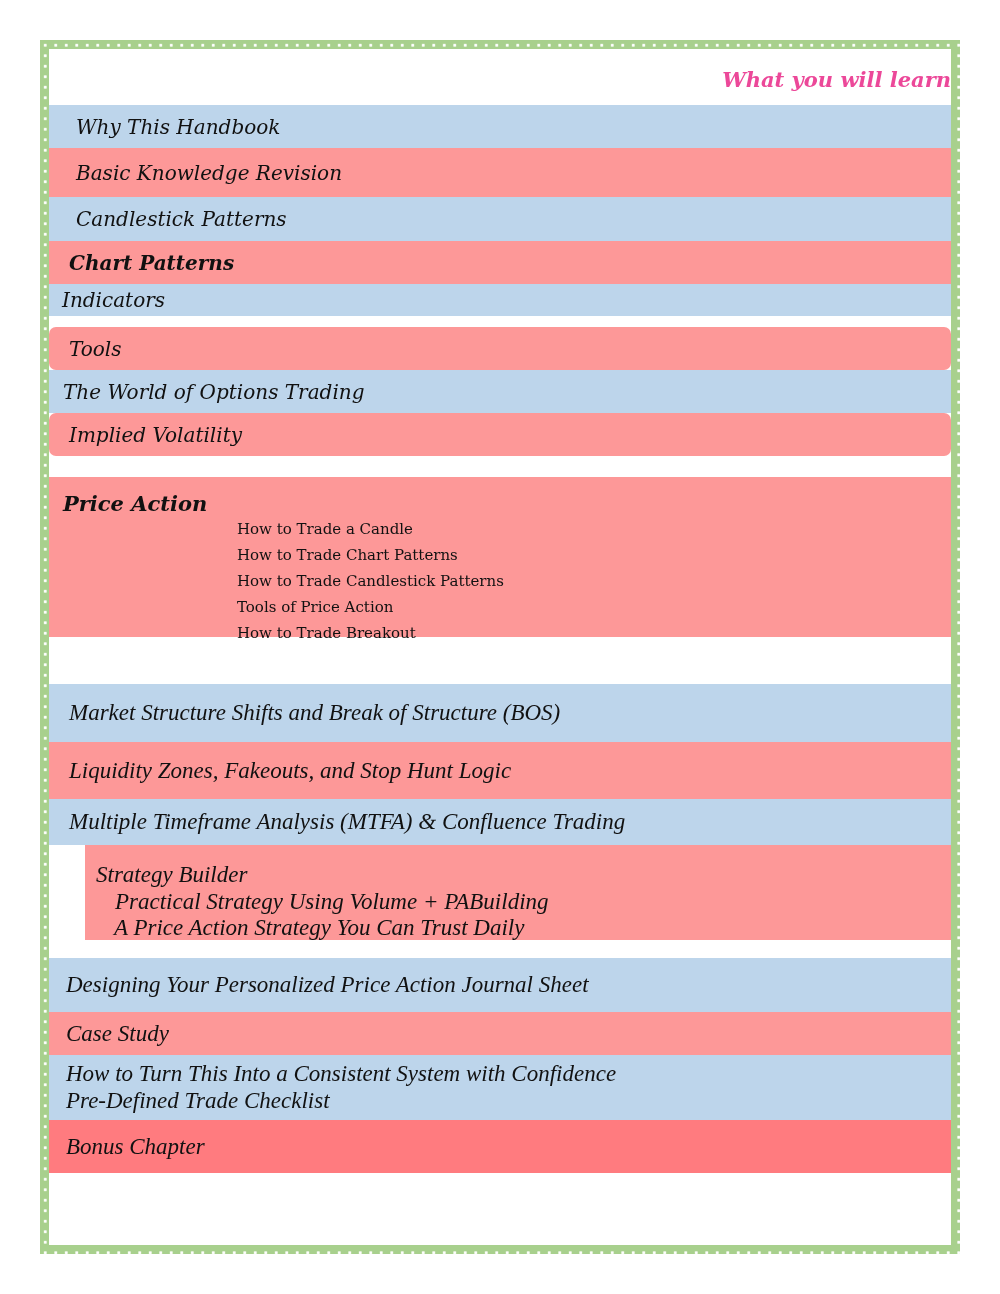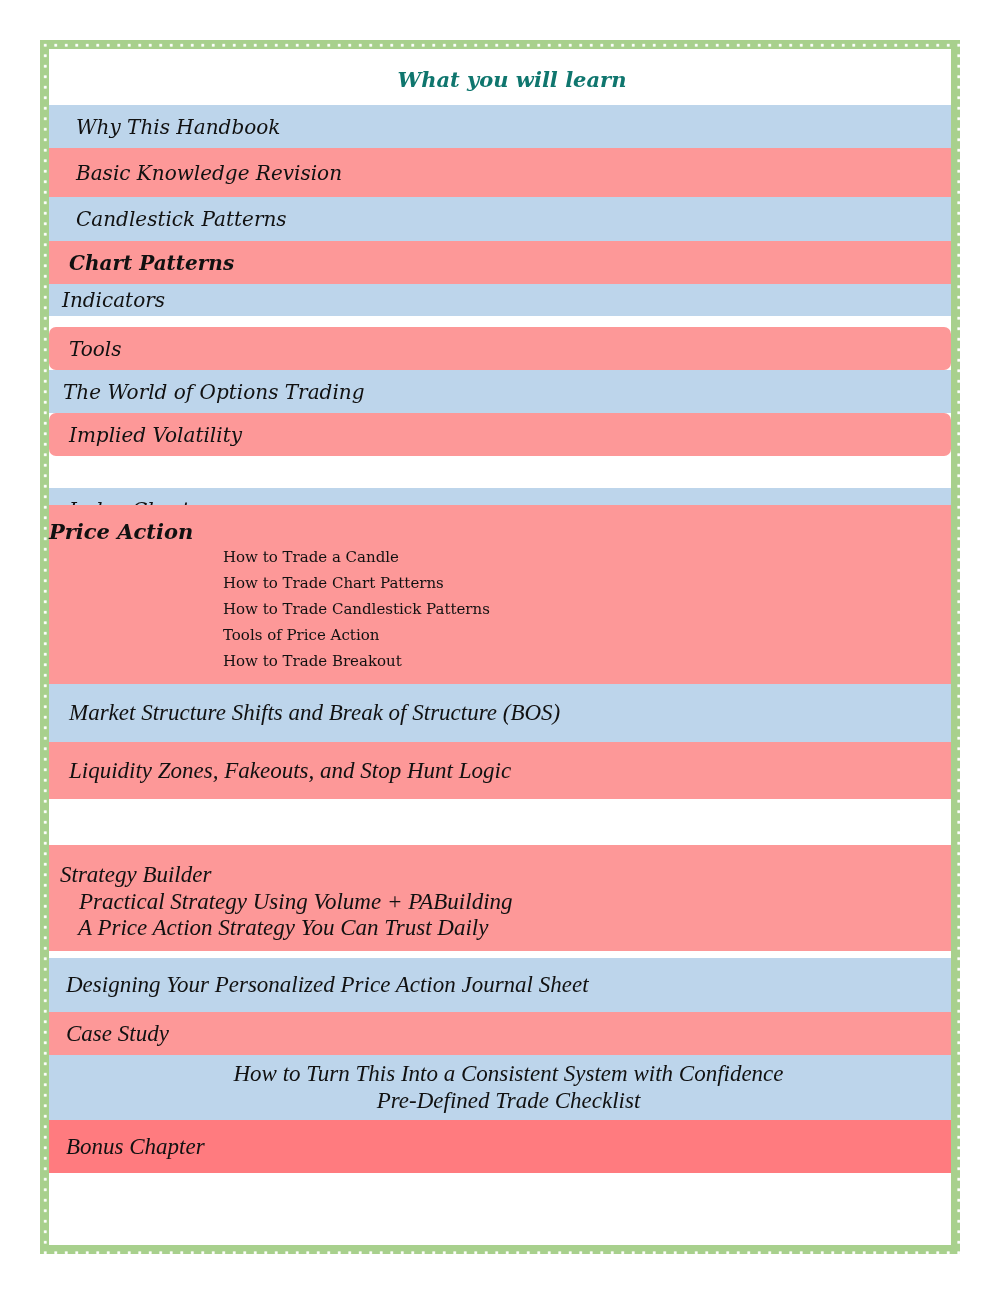--- a/index.html
+++ b/index.html
@@ -13,31 +13,31 @@
       content: ""; position: absolute; inset: 0;
       background-image: radial-gradient(circle, #ffffff 1.3px, transparent 1.6px);
       background-size: 10.5px 10.5px;
       background-position: 0 0;
       pointer-events: none;
     }
     .inner {
       position: relative; width: 100%; height: 100%; background: #ffffff; z-index: 1;
     }
     .title {
-      position: absolute; left: 0; right: 0; top: 18px; text-align: center;
+      position: absolute; left: 0; right: 0; top: 18px; text-align: right;
       font-family: "DejaVu Serif", serif; font-style: italic; font-weight: bold;
-      font-size: 21px; color: #0f766e; padding-left: 24px;
+      font-size: 21px; color: #ec4899; padding-left: 24px;
     }
     .row {
       position: absolute; left: 0; right: 0;
       font-family: "Liberation Serif", serif; font-style: italic;
       font-size: 23px; color: #111; box-sizing: border-box;
       display: flex; align-items: center;
     }
-    .blue { background: #bdd5eb; text-align: center; }
+    .blue { background: #bdd5eb; }
     .red { background: #fd9898; }
     .red2 { background: #ff7b7f; }
     .dv { font-family: "DejaVu Serif", serif; font-size: 20px; }
     .sub { font-style: normal; font-family: "DejaVu Serif", serif; font-size: 15px; line-height: 26px; }
     .ml { line-height: 26.5px; }
   </style>
 </head>
 <body>
 
 <div class="frame">
@@ -66,39 +66,42 @@
     <div class="row blue dv" style="top:321px;height:43px;padding-left:14px;">
       <span>The World of Options Trading</span>
     </div>
     <div class="row red dv" style="top:364px;height:43px;padding-left:20px;border-radius:7px;">
       <span>Implied Volatility</span>
     </div>
     <div class="row blue dv" style="top:407px;height:43px;padding-left:20px;margin-top:32px;">
       <span>Index Chart</span>
     </div>
 
-    <div class="row red" style="top:456px;height:185px;display:block;padding-top:13px;">
+    <div class="row red" style="top:428px;height:160px;display:block;padding-left:14px;padding-top:13px;">
       <div class="dv" style="font-weight:bold;font-size:21px;line-height:28px;">Price Action</div>
       <div style="padding-left:174px;margin-top:-2px;">
         <div class="sub">How to Trade a Candle</div>
         <div class="sub">How to Trade Chart Patterns</div>
         <div class="sub">How to Trade Candlestick Patterns</div>
         <div class="sub">Tools of Price Action</div>
         <div class="sub">How to Trade Breakout</div>
       </div>
     </div>
 
     <div class="row blue" style="top:635px;height:58px;padding-left:20px;">
       <span>Market Structure Shifts and Break of Structure (BOS)</span>
     </div>
     <div class="row red" style="top:693px;height:57px;padding-left:20px;">
       <span>Liquidity Zones, Fakeouts, and Stop Hunt Logic</span>
     </div>
+    <div class="row blue" style="top:750px;height:46px;padding-left:20px;">
+      <span>Multiple Timeframe Analysis (MTFA) &amp; Confluence Trading</span>
+    </div>
 
-    <div class="row red ml" style="top:796px;height:106px;display:block;padding-left:11px;padding-top:17px;">
+    <div class="row red ml" style="top:796px;height:95px;display:block;padding-left:11px;padding-top:17px;margin-left:36px;">
       <div>Strategy Builder</div>
       <div style="padding-left:19px;">Practical Strategy Using Volume + PABuilding</div>
       <div style="padding-left:18px;">A Price Action Strategy You Can Trust Daily</div>
     </div>
 
     <div class="row blue" style="top:909px;height:54px;padding-left:17px;">
       <span>Designing Your Personalized Price Action Journal Sheet</span>
     </div>
     <div class="row red" style="top:963px;height:43px;padding-left:17px;">
       <span>Case Study</span>

